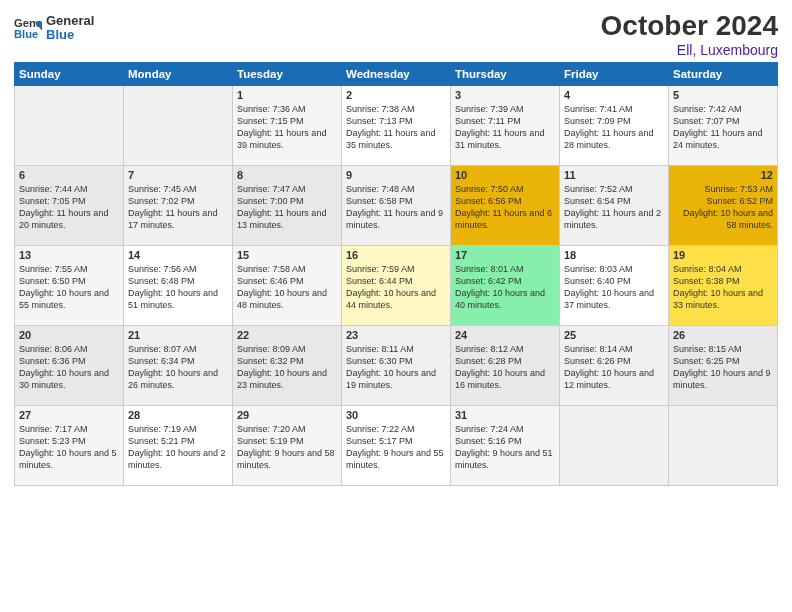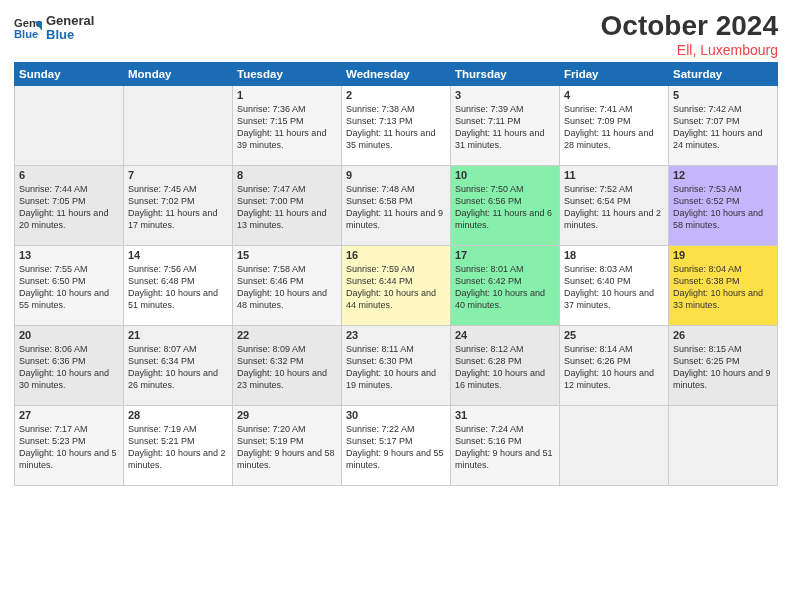--- a/index.html
+++ b/index.html
@@ -33,21 +33,21 @@
     .title-block {
       text-align: right;
     }
     .month-title {
       font-size: 28px;
       font-weight: bold;
       color: #333;
     }
     .location {
       font-size: 14px;
-      color: #ef4444;
+      color: #4c1d95;
     }
     table {
       width: 100%;
       border-collapse: collapse;
       table-layout: fixed;
       border-radius: 7px;
     }
     th {
       background-color: #1a6cb5;
       color: #fff;
@@ -159,29 +159,29 @@
             <div class="day-info">Sunrise: 7:45 AM<br>Sunset: 7:02 PM<br>Daylight: 11 hours and 17 minutes.</div>
           </td>
           <td style="background: rgb(232, 232, 232);">
             <span class="day-num">8</span>
             <div class="day-info">Sunrise: 7:47 AM<br>Sunset: 7:00 PM<br>Daylight: 11 hours and 13 minutes.</div>
           </td>
           <td style="background: rgb(240, 240, 240);">
             <span class="day-num">9</span>
             <div class="day-info">Sunrise: 7:48 AM<br>Sunset: 6:58 PM<br>Daylight: 11 hours and 9 minutes.</div>
           </td>
-          <td style="background: #86efac;">
+          <td style="background: #eab308;">
             <span class="day-num">10</span>
             <div class="day-info">Sunrise: 7:50 AM<br>Sunset: 6:56 PM<br>Daylight: 11 hours and 6 minutes.</div>
           </td>
           <td style="background: rgb(240, 240, 240);">
             <span class="day-num">11</span>
             <div class="day-info">Sunrise: 7:52 AM<br>Sunset: 6:54 PM<br>Daylight: 11 hours and 2 minutes.</div>
           </td>
-          <td style="background: #c4b5fd;">
+          <td style="background: #eab308; text-align: right;">
             <span class="day-num">12</span>
             <div class="day-info">Sunrise: 7:53 AM<br>Sunset: 6:52 PM<br>Daylight: 10 hours and 58 minutes.</div>
           </td>
         </tr>
         <tr>
           <td style="background: rgb(245, 245, 245);">
             <span class="day-num">13</span>
             <div class="day-info">Sunrise: 7:55 AM<br>Sunset: 6:50 PM<br>Daylight: 10 hours and 55 minutes.</div>
           </td>
           <td style="background: rgb(255, 255, 255);">

